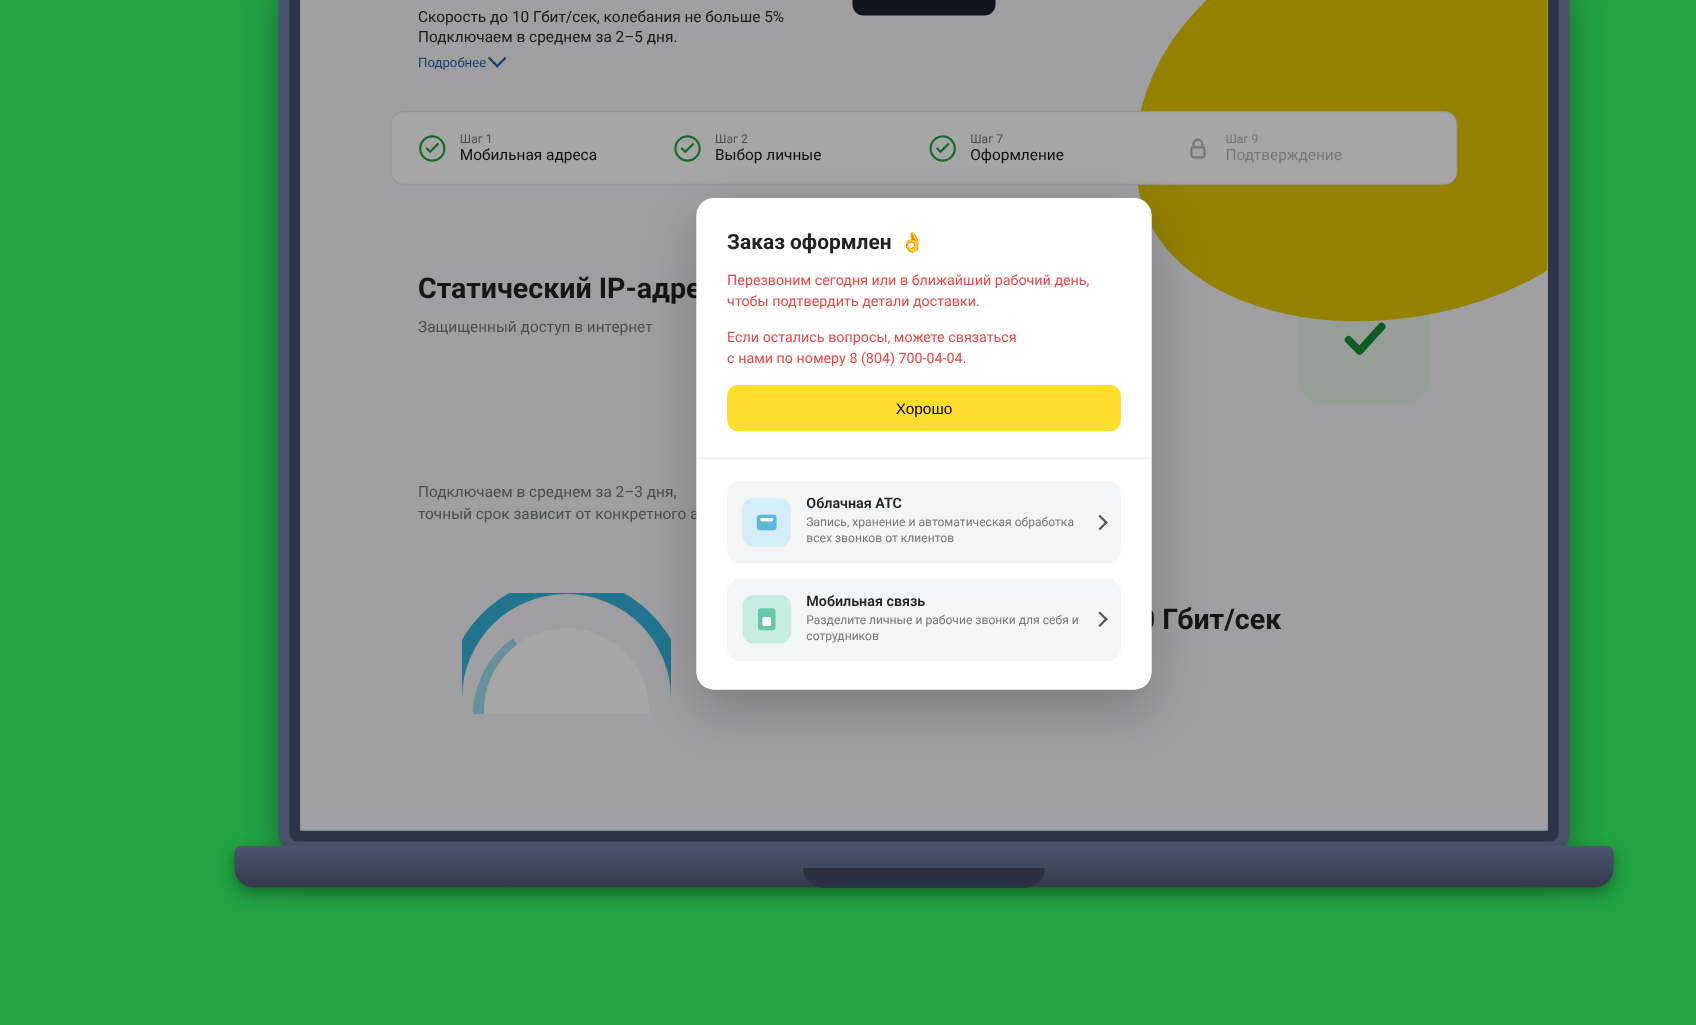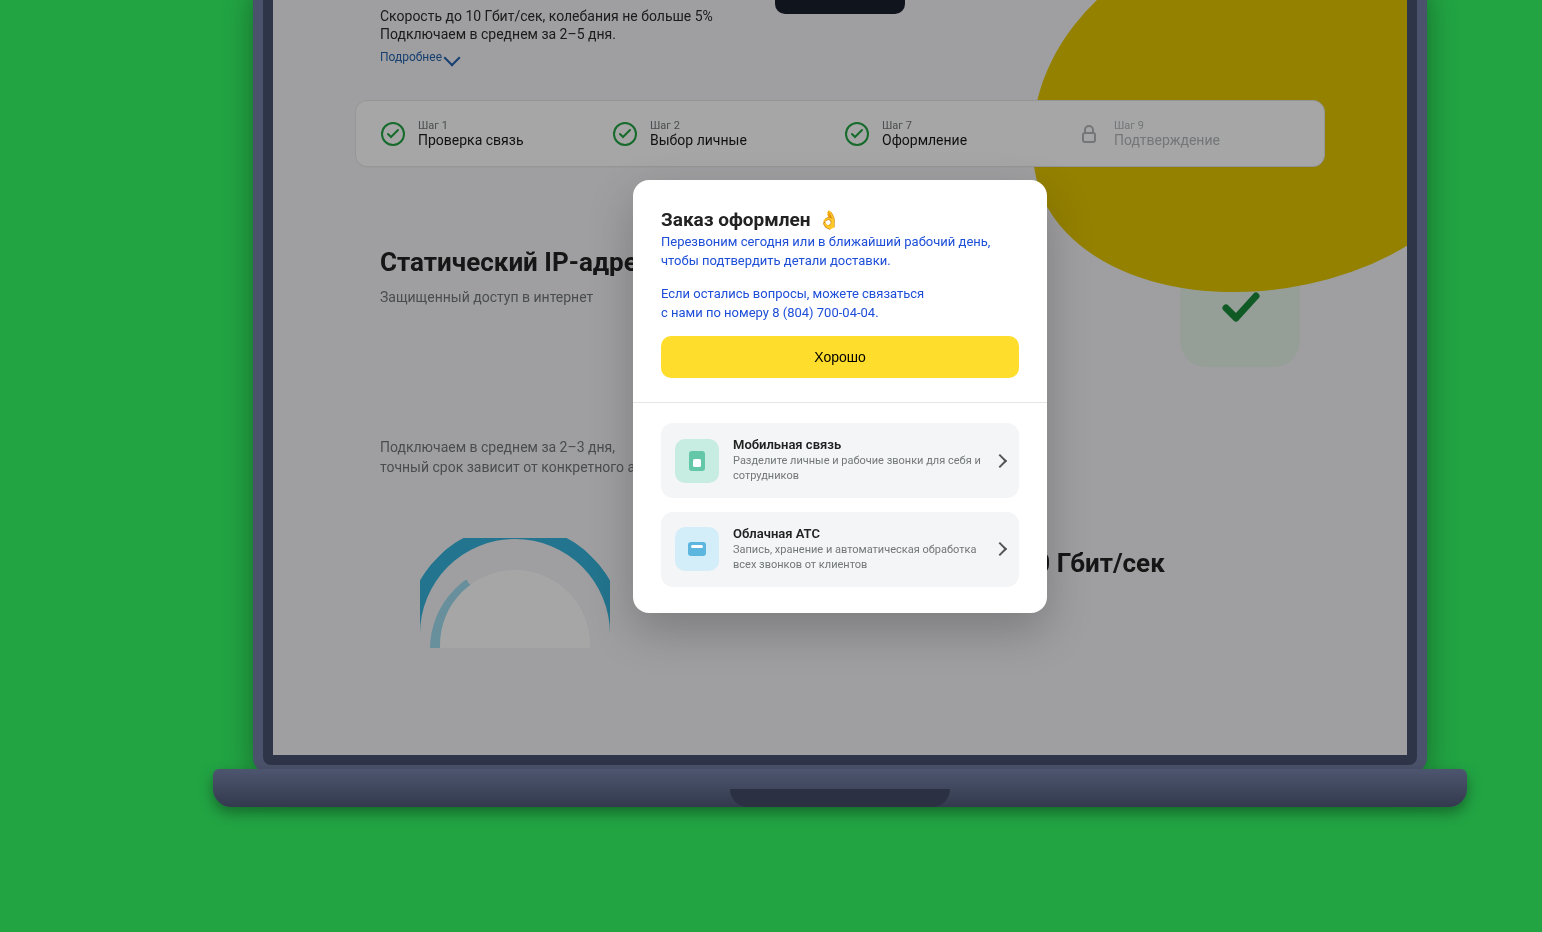--- a/index.html
+++ b/index.html
@@ -67,21 +67,21 @@
   .blob{
     position:absolute;right:-90px;top:-70px;width:470px;height:360px;
     background:#e3c600;border-radius:50% 45% 48% 52%/55% 58% 42% 45%;
     transform:rotate(-12deg);
   }
   .hero{
     width:920px;margin:0 auto;padding-top:8px;
     font-size:14px;color:#2b2b2b;
   }
   .hero p{margin:0 0 2px 0}
-  .more{color:#2463ad;font-size:12px;display:inline-flex;align-items:flex-end;gap:4px;margin-top:6px}
+  .more{color:#2463ad;font-size:12px;display:inline-flex;align-items:flex-start;gap:4px;margin-top:6px}
   .chev-down{width:10px;height:10px;border-right:2px solid #2463ad;border-bottom:2px solid #2463ad;transform:rotate(45deg);margin-top:-3px}
   
   .steps{
     width:920px;margin:36px auto 0;
     background:var(--card);border:1px solid var(--line);border-radius:12px;
     display:flex;padding:18px 24px;gap:8px;
     filter:drop-shadow(0 1px 0 rgba(0,0,0,.02));
   }
   .step{flex:1;display:flex;align-items:center;gap:12px}
   .step .ico{flex:0 0 26px;height:26px}
@@ -119,22 +119,22 @@
   
   .overlay{
     position:absolute;inset:0;background:rgba(0,0,0,.35);z-index:20;
     display:flex;align-items:flex-start;justify-content:center;
   }
   .modal{
     width:358px;background:#fff;border-radius:16px;margin-top:180px;
     box-shadow:0 18px 46px rgba(0,0,0,.22);
     padding:28px 28px 26px;
   }
-  .modal h3{margin:0 0 2px;font-size:19px;font-weight:700;display:flex;align-items:center;gap:8px}
-  .modal p{margin:0 0 14px;font-size:13px;line-height:1.45;color:#1d4ed8}
+  .modal h3{margin:0 0 16px;font-size:19px;font-weight:700;display:flex;align-items:center;gap:8px}
+  .modal p{margin:0 0 14px;font-size:13px;line-height:1.45;color:#ef4444}
   .ok-btn{
     display:block;width:100%;height:42px;border:none;border-radius:10px;
     background:var(--yellow);font-size:14px;font-weight:500;cursor:pointer;
   }
   .divider{height:1px;background:var(--line);margin:24px -28px 20px}
   .recommend{
     background:var(--tile);border-radius:12px;display:flex;align-items:center;gap:14px;
     padding:14px;margin-bottom:14px;cursor:pointer;
   }
   .recommend:last-child{margin-bottom:0}
@@ -172,21 +172,21 @@
           <div class="steps">
             <div class="step">
               <span class="ico">
                 <svg viewBox="0 0 26 26">
                     <circle cx="13" cy="13" r="11" fill="none" stroke="#22a443" stroke-width="2"></circle>
                     <path d="M8 13l3 3 7-7" fill="none" stroke="#22a443" stroke-width="2" stroke-linecap="round"></path>
                   </svg>
               </span>
               <span class="lbl">
                 <span class="step-num">Шаг 1</span>
-                <span class="step-name">Проверка связь</span>
+                <span class="step-name">Мобильная адреса</span>
               </span>
             </div>
             <div class="step">
               <span class="ico">
                 <svg viewBox="0 0 26 26">
                     <circle cx="13" cy="13" r="11" fill="none" stroke="#22a443" stroke-width="2"></circle>
                     <path d="M8 13l3 3 7-7" fill="none" stroke="#22a443" stroke-width="2" stroke-linecap="round"></path>
                   </svg>
               </span>
               <span class="lbl">
@@ -259,43 +259,43 @@
             </h3>
             <p>Перезвоним сегодня или в ближайший рабочий день, чтобы подтвердить детали доставки.</p>
             <p>
               <span>Если остались вопросы, можете связаться</span><br>
               <span>с нами по номеру 8 (804) 700-04-04.</span>
             </p>
             <button class="ok-btn">Хорошо</button>
             <div class="divider"></div>
 
             <div class="recommend">
+              <div class="rec-icon phone">
+                <svg width="26" height="26" viewBox="0 0 26 26">
+                    <rect x="4" y="6" width="18" height="14" rx="3" fill="#5cb6dd"></rect>
+                    <rect x="7" y="9" width="12" height="3" rx="1.5" fill="#fff"></rect>
+                  </svg>
+              </div>
+              <div class="rec-body">
+                <div class="rec-title">Облачная АТС</div>
+                <div class="rec-desc">Запись, хранение и автоматическая обработка всех звонков от клиентов</div>
+              </div>
+              <span class="chev-right"></span>
+            </div>
+
+            <div class="recommend">
               <div class="rec-icon sim">
                 <svg width="26" height="26" viewBox="0 0 26 26">
                     <rect x="5" y="3" width="16" height="20" rx="3" fill="#63c7a8"></rect>
                     <rect x="9" y="11" width="8" height="8" rx="1.5" fill="#fff"></rect>
                   </svg>
               </div>
               <div class="rec-body">
                 <div class="rec-title">Мобильная связь</div>
                 <div class="rec-desc">Разделите личные и рабочие звонки для себя и сотрудников</div>
-              </div>
-              <span class="chev-right"></span>
-            </div>
-
-            <div class="recommend">
-              <div class="rec-icon phone">
-                <svg width="26" height="26" viewBox="0 0 26 26">
-                    <rect x="4" y="6" width="18" height="14" rx="3" fill="#5cb6dd"></rect>
-                    <rect x="7" y="9" width="12" height="3" rx="1.5" fill="#fff"></rect>
-                  </svg>
-              </div>
-              <div class="rec-body">
-                <div class="rec-title">Облачная АТС</div>
-                <div class="rec-desc">Запись, хранение и автоматическая обработка всех звонков от клиентов</div>
               </div>
               <span class="chev-right"></span>
             </div>
           </div>
         </div>
 
       </div>
     </div>
     <div class="hinge-bar"></div>
     <div class="hinge-lip"></div>

